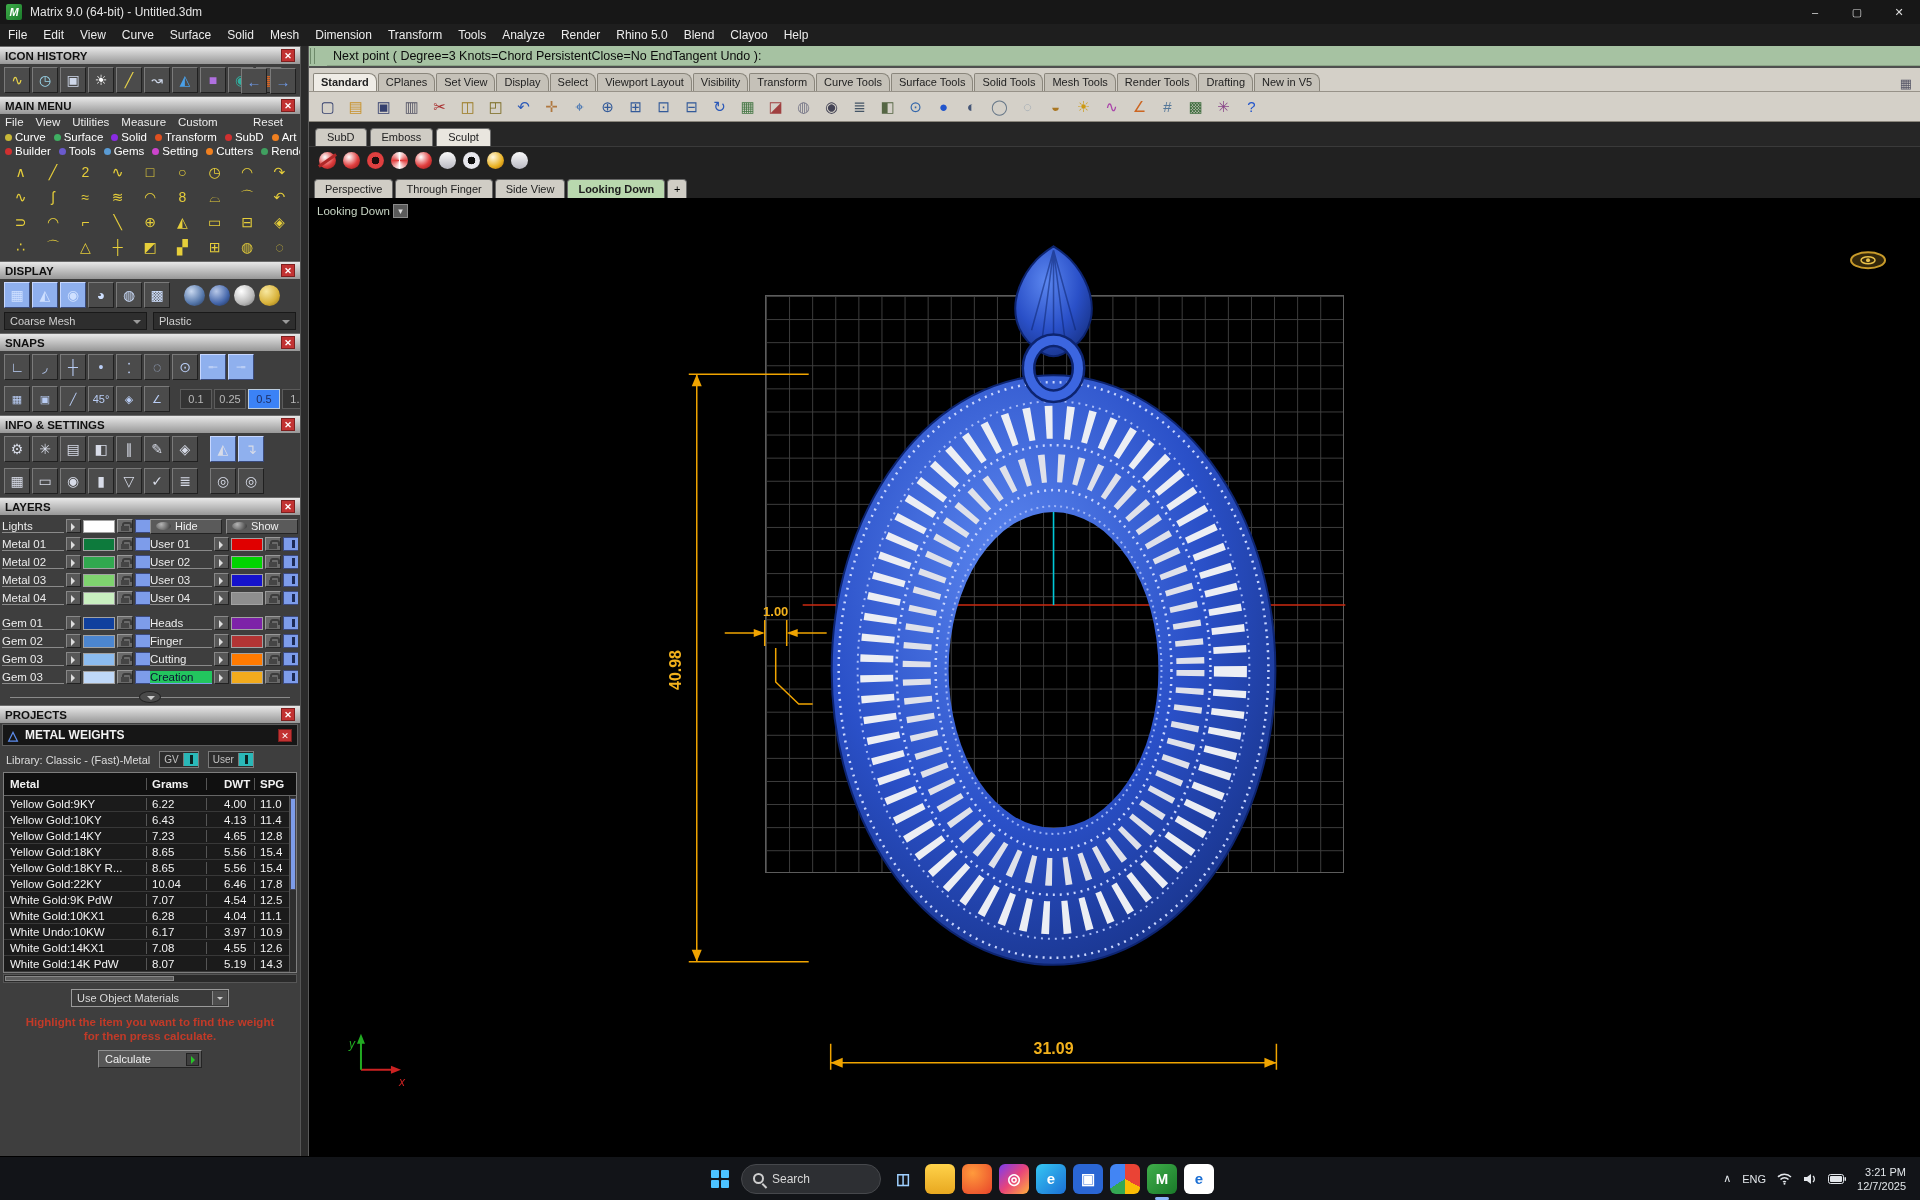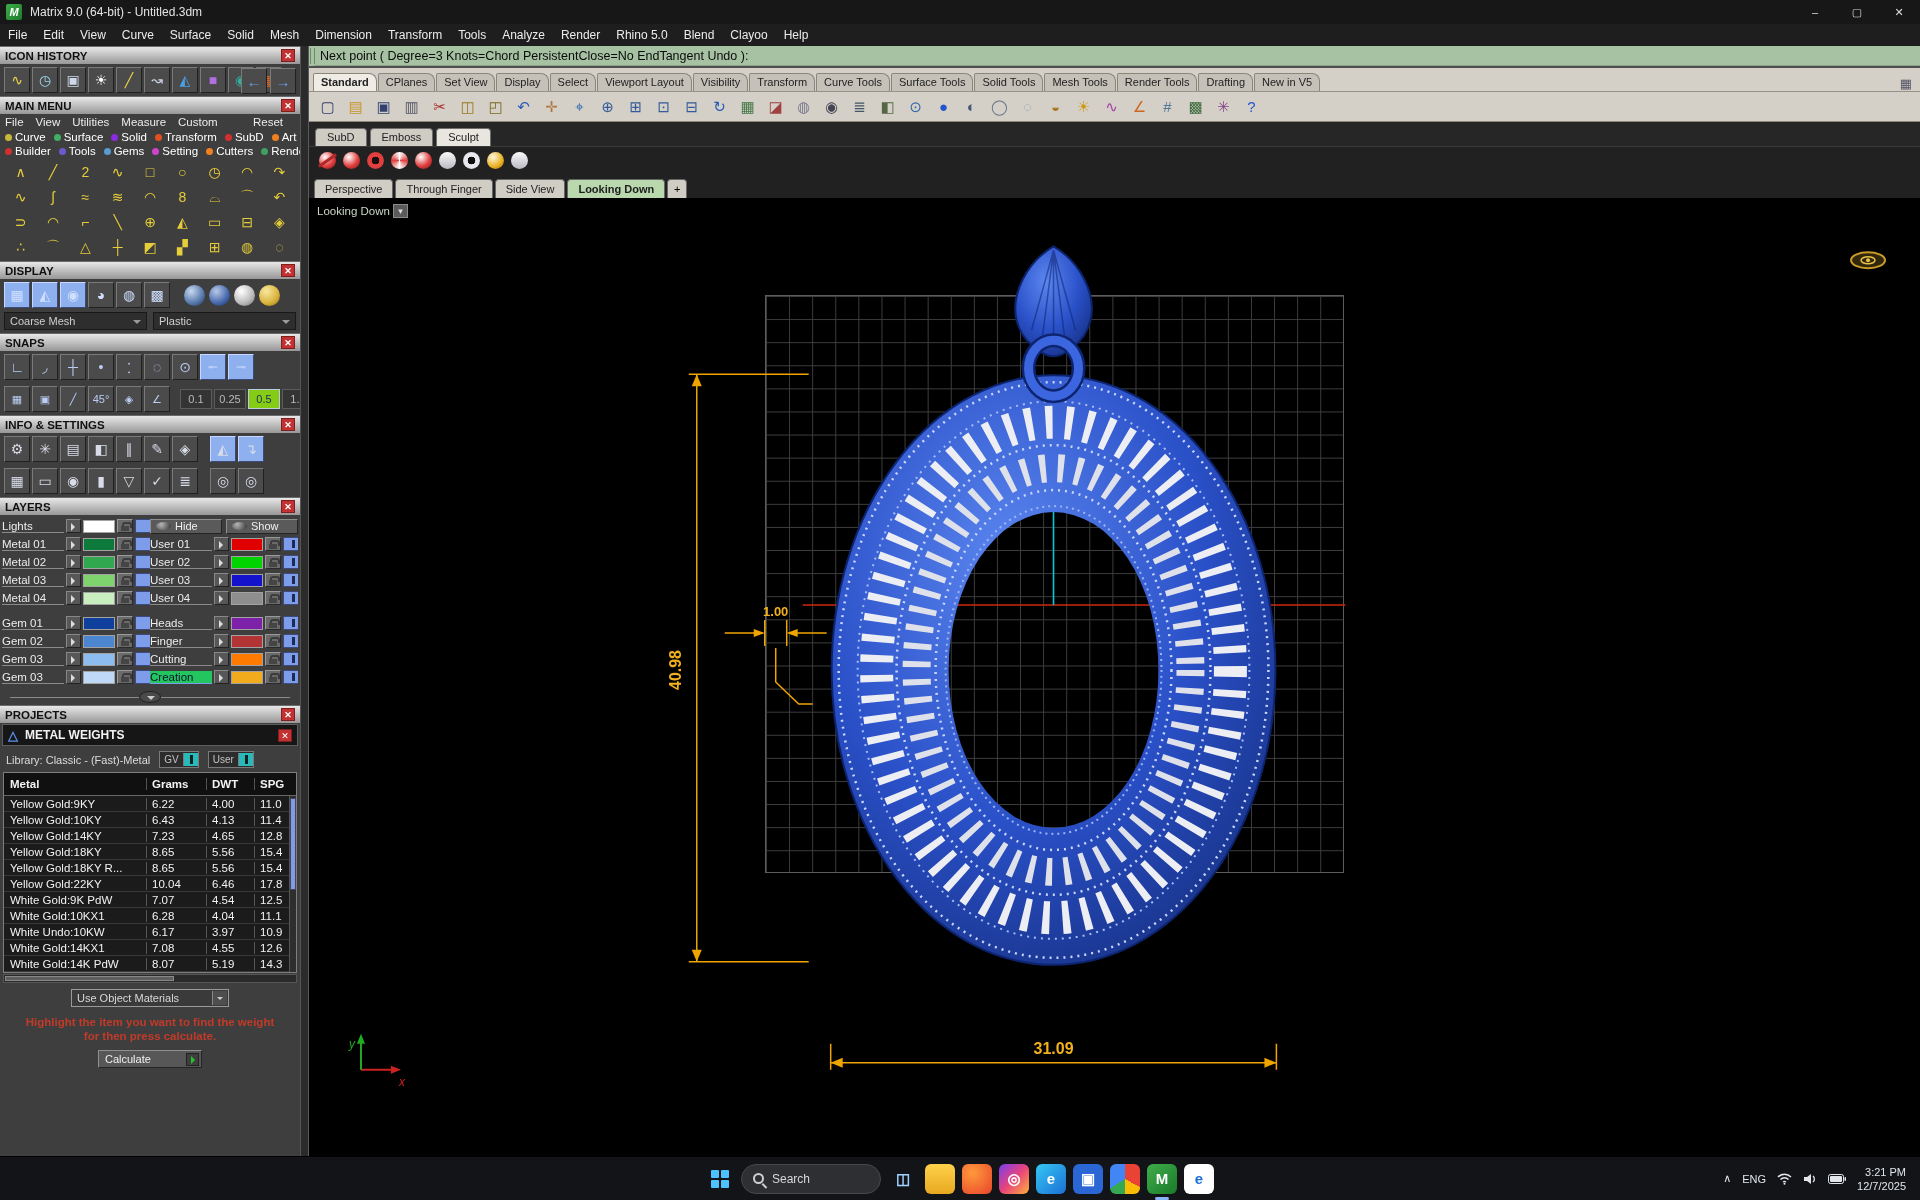--- a/index.html
+++ b/index.html
@@ -35,21 +35,21 @@
 .cat .dot{width:7px;height:7px;border-radius:50%;flex:none}
 .toolgrid{display:grid;grid-template-columns:repeat(9,1fr);gap:1px;padding:2px 5px}
 .tg{height:24px;display:flex;align-items:center;justify-content:center;color:#e6ce3a;font-size:14px}
 
 .mat{width:21px;height:21px;border-radius:50%;flex:none}
 .ddrow{display:flex;gap:6px;padding:1px 4px 3px}
 .dd{height:18px;background:#2e2e2e;border:1px solid #191919;color:#cfcfcf;font-size:11px;display:flex;align-items:center;padding:0 5px;position:relative;flex:1}
 .dd::after{content:"";position:absolute;right:5px;top:7px;border:4px solid transparent;border-top-color:#9a9a9a}
 
 .inc{min-width:32px;height:20px;background:#343434;border:1px solid #5c5c5c;color:#b9b9b9;font-size:11px;display:flex;align-items:center;justify-content:center}
-.inc.active{background:#84cc16;color:#1c2b5e;border-color:#bcd}
+.inc.active{background:#3b82f6;color:#1c2b5e;border-color:#bcd}
 
 .layers{display:flex;padding:3px 2px 5px;font-size:11.5px;color:#ececec}
 .lcol{width:50%;display:flex;flex-direction:column;gap:2px;overflow:hidden}
 .lrow{display:flex;align-items:center;gap:2px;height:16px;flex:none}
 .lrow.gap{margin-top:7px}
 .lname{width:62px;border-bottom:1px solid #8a8a8a;overflow:hidden;white-space:nowrap;flex:none}
 .lname.selected{background:#22c55e;color:#0c1433;border-bottom-color:#7d9cea}
 .lexp{width:15px;height:14px;background:#575757;border:1px solid;border-color:#888 #222 #222 #888;position:relative;flex:none}
 .lexp::after{content:"";position:absolute;left:4px;top:3px;border:4px solid transparent;border-left-color:#ddd}
 .lsw{width:32px;height:13px;border:1px solid #a2a2a2;flex:none}
@@ -73,36 +73,36 @@
 .librow{display:flex;align-items:center;font-size:11px;color:#dcdcdc;padding:4px 6px;gap:5px}
 .tglbox{display:flex;align-items:center;border:1px solid #7a7a7a;background:#2c2c2c;height:17px;margin-left:4px}
 .tglbox:first-of-type{margin-left:auto}
 .tgl-label{padding:0 4px;font-size:10px;color:#c2c2c2}
 .tgl-ind{width:15px;height:13px;background:#2ab8b8;border-left:1px solid #7a7a7a;position:relative}
 .tgl-ind::after{content:"";position:absolute;left:6px;top:2px;bottom:2px;width:3px;background:#0c2222}
 .mwtable{margin:0 3px;border:1px solid #7e7e7e;background:#1b1b1b;color:#f2f2f2;font-size:11.5px;position:relative;overflow:hidden}
 .thead{display:flex;background:#101010;border-bottom:1px solid #666;font-weight:bold;height:23px;align-items:center}
 .c-metal{width:142px;padding-left:6px;overflow:hidden;white-space:nowrap;flex:none}
 .c-grams{width:60px;flex:none;border-left:1px solid #555;padding-left:5px}
-.c-dwt{width:48px;flex:none;border-left:1px solid #555;padding-left:5px}
+.c-dwt{width:48px;flex:none;border-left:1px solid #555;padding-left:17px}
 .c-spg{flex:1;border-left:1px solid #555;padding-left:5px;overflow:hidden;white-space:nowrap}
 .trow{display:flex;height:16px;align-items:center;border-bottom:1px solid #383838}
 .vscroll{position:absolute;right:0;top:23px;bottom:0;width:7px;background:#2e2e2e;border-left:1px solid #555}
 .vthumb{position:absolute;left:0;right:0;top:2px;height:52%;background:#7d9cea;border:1px solid #445}
 .hscroll{height:9px;margin:1px 3px;background:#2a2a2a;border:1px solid #565656;position:relative}
 .hthumb{position:absolute;left:1px;top:1px;bottom:1px;width:58%;background:#5e5e5e;border:1px solid #888}
 .matdd{margin:5px auto 0;width:158px;height:18px;background:#3a3a3a;border:1px solid #9a9a9a;color:#d8d8d8;font-size:11px;display:flex;align-items:center;padding:0 5px;position:relative}
 .matdd .side{position:absolute;right:1px;top:1px;bottom:1px;width:15px;background:#4e4e4e;border-left:1px solid #888}
 .matdd .side::after{content:"";position:absolute;left:4px;top:6px;border:3px solid transparent;border-top-color:#ccc}
 .helptext{color:#c23a28;font-size:11.5px;font-weight:bold;text-align:center;line-height:14px;margin-top:8px}
 .calc{margin:7px auto 0;width:104px;height:18px;background:#575757;border:1px solid;border-color:#909090 #242424 #242424 #909090;display:flex;align-items:center;color:#f0f0f0;font-size:11px;padding:0 2px 0 6px}
 .play{margin-left:auto;width:13px;height:13px;background:#3e3e3e;border:1px solid #222;position:relative}
 .play::after{content:"";position:absolute;left:4px;top:2px;border:4px solid transparent;border-left-color:#27c427}
 
-.cmd{background:#a6c2a2;border-bottom:2px solid #4f4f4f;padding-left:5px;position:relative}
+.cmd{background:#a6c2a2;border-bottom:2px solid #4f4f4f;padding-left:18px;position:relative}
 .cmd::before{content:"";position:absolute;left:1px;top:2px;bottom:2px;width:3px;border-left:1px solid #6e8a6a;border-right:1px solid #6e8a6a}
 .cmdline{height:20px;border-bottom:1px solid #8aa486;display:flex;align-items:center;padding:0 6px;font-size:12.5px;color:#0b0b0b}
 .cmdline.prompt{font-weight:bold;border-bottom:none}
 .tabrow{height:24px;background:#d4d0c8;display:flex;align-items:flex-end;padding:3px 4px 0;gap:1px;border-bottom:1px solid #979289}
 .ttab{padding:2px 7px 3px;font-size:11px;color:#222;background:#c5c1b8;border:1px solid #8a867c;border-bottom:none;border-radius:2px 8px 0 0;white-space:nowrap}
 .ttab.active{background:#efece6;font-weight:bold}
 .tabrow .endic{margin-left:auto;color:#556;font-size:13px;padding:0 4px}
 .stdbar{height:30px;background:#d4d0c8;display:flex;align-items:center;gap:1px;padding:0 5px;border-bottom:1px solid #8a867c}
 .sicon{width:27px;height:26px;display:flex;align-items:center;justify-content:center;font-size:15px;flex:none}
 .modetabs{height:24px;background:#262626;display:flex;align-items:flex-end;padding:0 6px;gap:3px}

